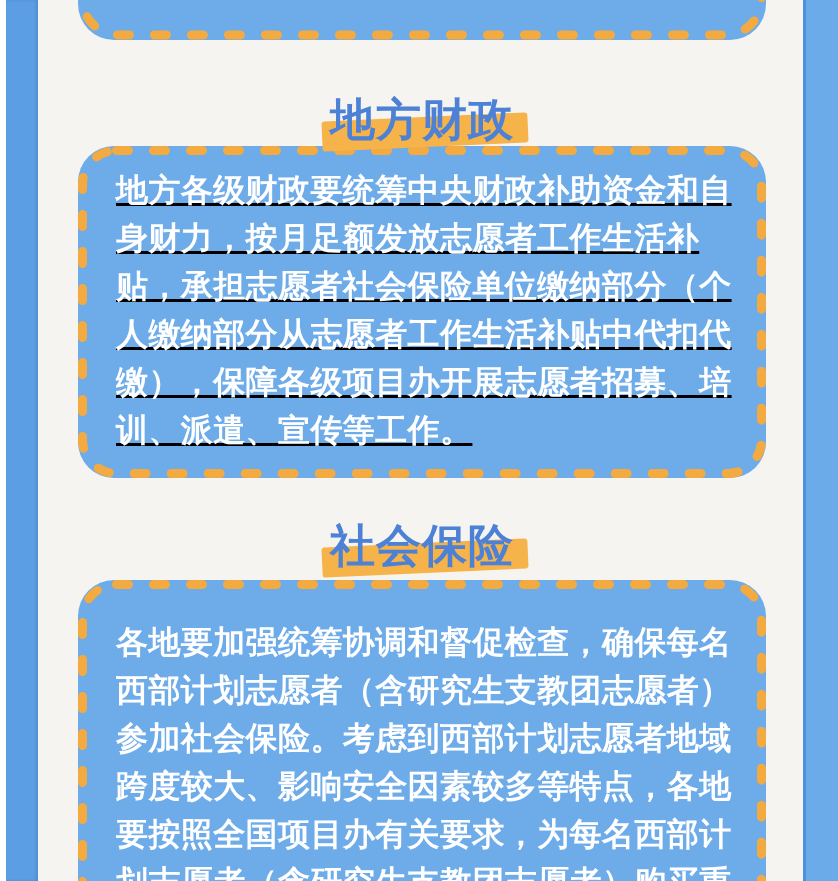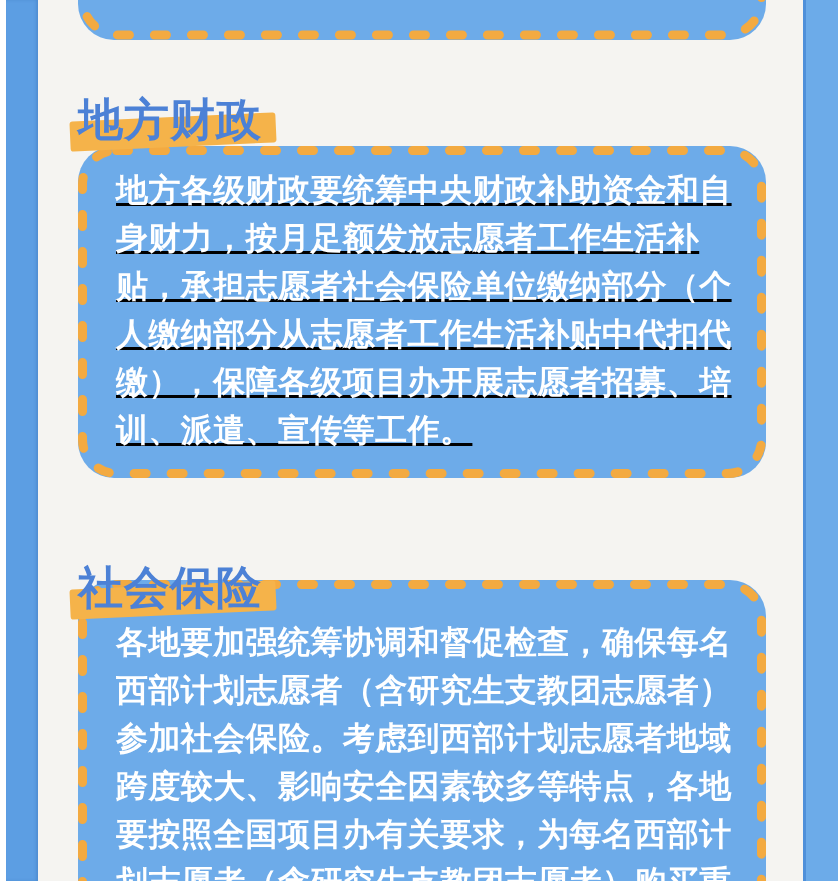--- a/index.html
+++ b/index.html
@@ -53,25 +53,25 @@
     font-weight:bold;
     font-size:32px;
     line-height:48px;
     letter-spacing:0.4px;
     white-space:pre-line;
     padding:20px 32px 0 38px;
   }
   .card-insurance .card-body{padding-top:38px;}
   .title-wrap{
     position:absolute;left:78px;width:688px;
-    text-align:left;
+    text-align:center;
     z-index:3;
   }
   .title-finance{top:97px;}
-  .title-insurance{top:565px;}
+  .title-insurance{top:523px;}
   .title-inner{
     position:relative;
     display:inline-block;
     font-size:45px;
     line-height:46px;
     font-weight:bold;
     color:var(--title-blue);
     letter-spacing:1px;
   }
   .title-highlight{

